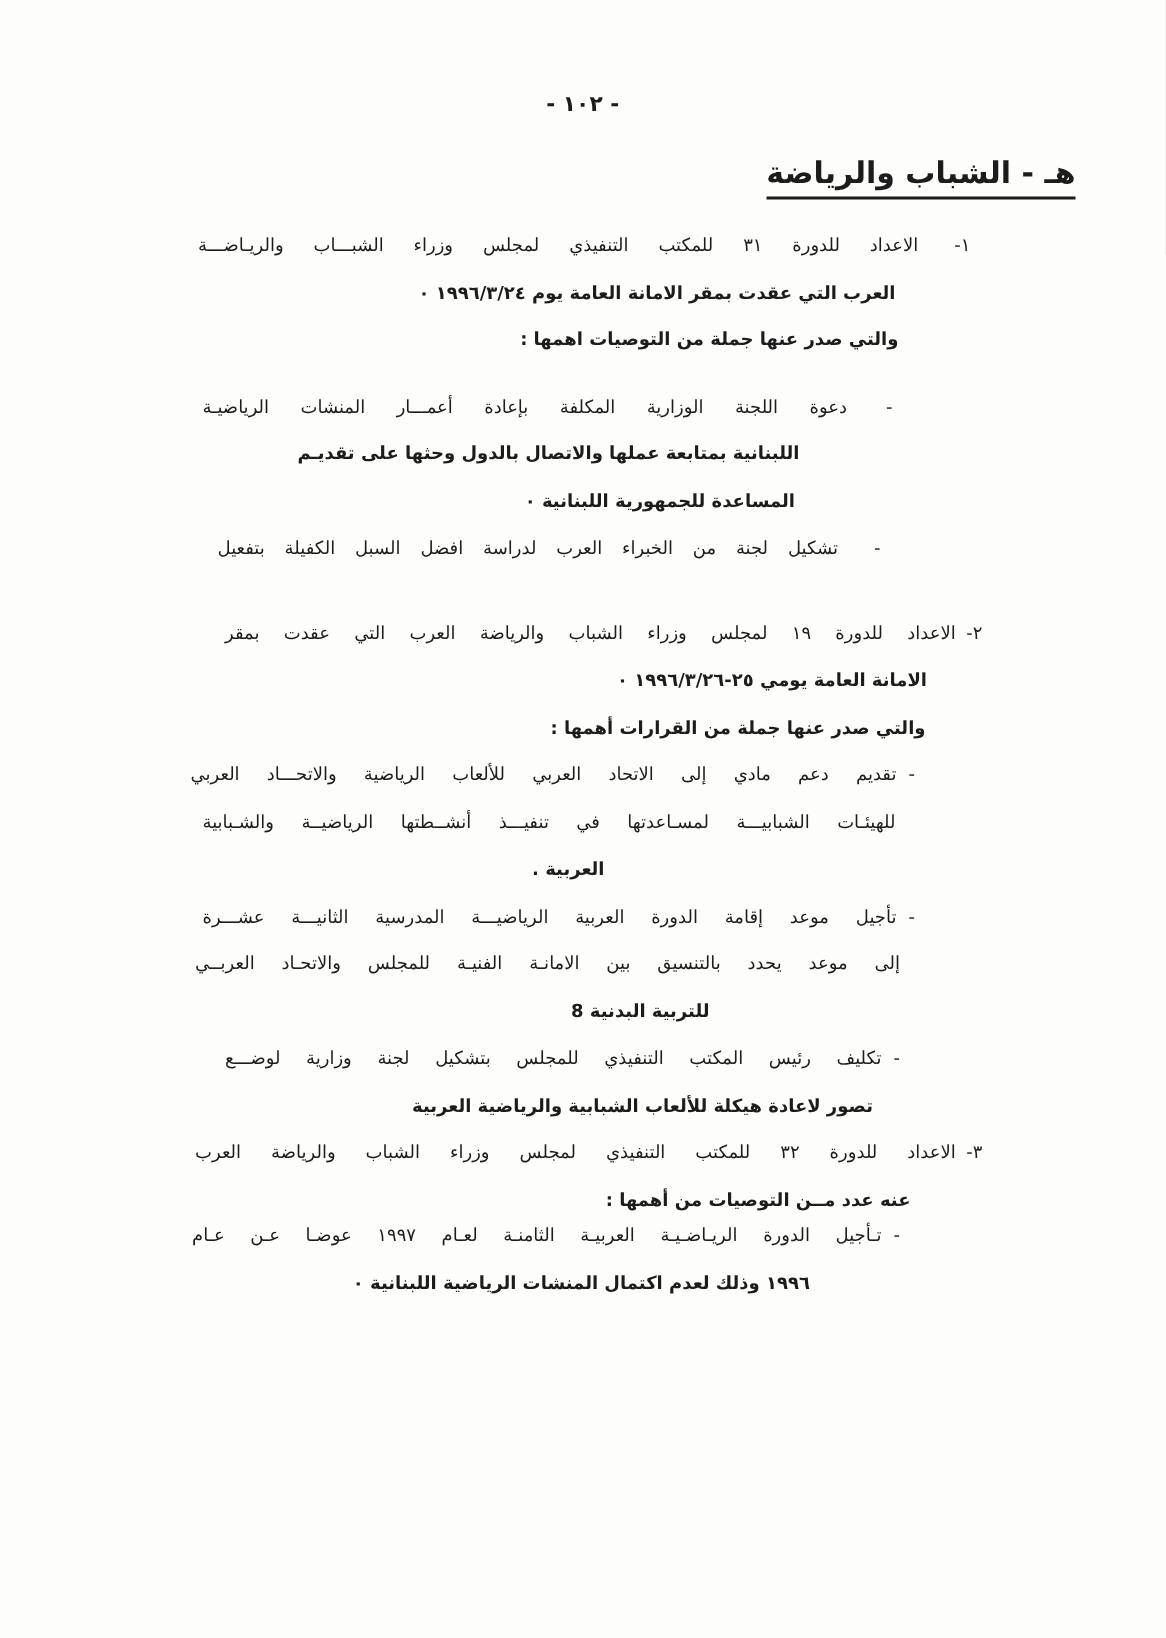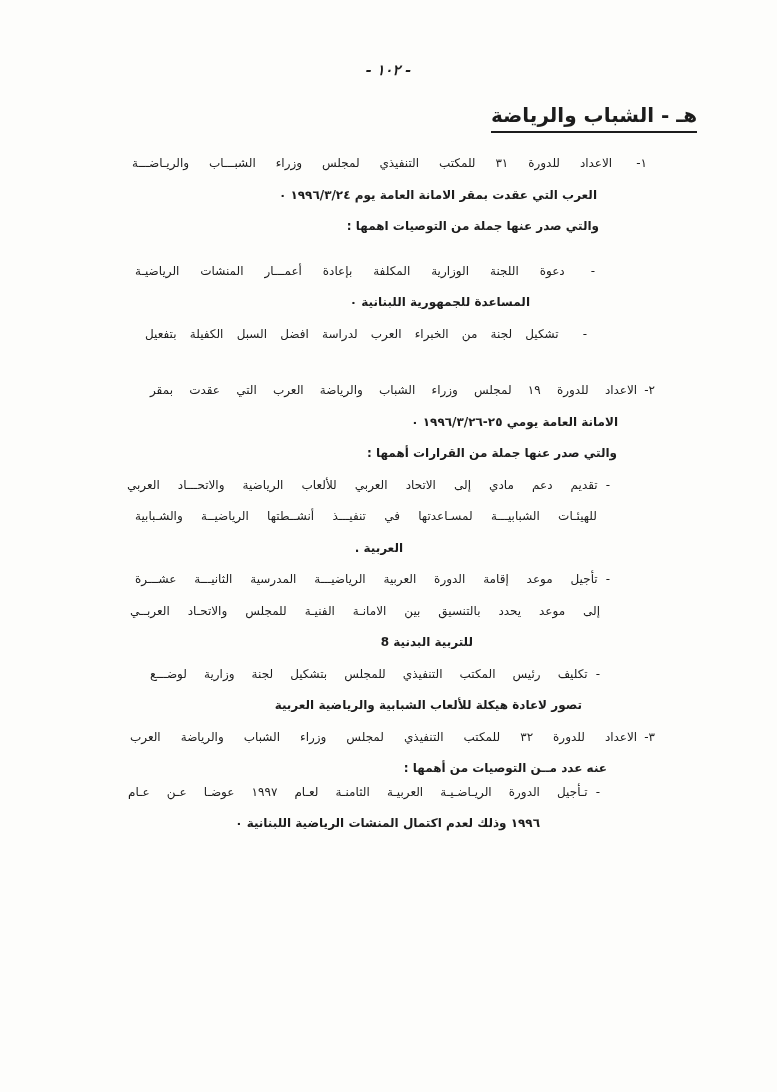--- a/index.html
+++ b/index.html
@@ -13,25 +13,25 @@
     direction:rtl;
     overflow:hidden;
     box-sizing:border-box;
   }
   .pagenum{
     margin-top:60px;
     text-align:center;
     font-size:14.5px;
     font-weight:bold;
     letter-spacing:1px;
-    height:20px;line-height:20px;font-style:italic;
+    height:20px;line-height:20px;
   }
   .heading-row{
     margin-top:22px;
-    padding-right:80px;
+    padding-right:60px;
     height:34px;
   }
   .heading{
     display:inline-block;
     font-size:20px;
     font-weight:bold;
     line-height:26px;
     border-bottom:2.5px solid #1c1c1c;
     padding-bottom:3px;
   }
@@ -61,20 +61,21 @@
   </div>
 
   <div>
     <div class="line jst" style="margin:12px 130px 0 132px"><span class="marker g24">١-</span><span>الاعداد للدورة ٣١ للمكتب التنفيذي لمجلس وزراء الشبـــاب والريـاضـــة</span></div>
     <div class="line nw" style="margin:0 180px 0 0">العرب التي عقدت بمقر الامانة العامة يوم ١٩٩٦/٣/٢٤ ٠</div>
     <div class="line nw" style="margin:0 178px 0 0">والتي صدر عنها جملة من التوصيات اهمها :</div>
   </div>
 
   <div>
     <div class="line jst" style="margin:13px 182px 0 135px"><span class="marker g26">-</span><span>دعوة اللجنة الوزارية المكلفة بإعادة أعمـــار المنشات الرياضيـة</span></div>
+    <div class="line nw" style="margin:0 244px 0 0">اللبنانية بمتابعة  عملها والاتصال بالدول وحثها على تقديـم</div>
     <div class="line nw" style="margin:0 247px 0 0">المساعدة للجمهورية اللبنانية ٠</div>
   </div>
 
   <div>
     <div class="line jst" style="margin:0 190px 0 145px"><span class="marker g24">-</span><span>تشكيل لجنة من الخبراء العرب لدراسة افضل السبل الكفيلة بتفعيل</span></div>
   </div>
 
   <div>
     <div class="line jst" style="margin:25px 122px 0 150px"><span class="marker g7">٢-</span><span>الاعداد للدورة ١٩ لمجلس وزراء الشباب والرياضة العرب التي عقدت بمقر</span></div>
     <div class="line nw" style="margin:0 159px 0 0">الامانة العامة يومي ٢٥-١٩٩٦/٣/٢٦ ٠</div>

